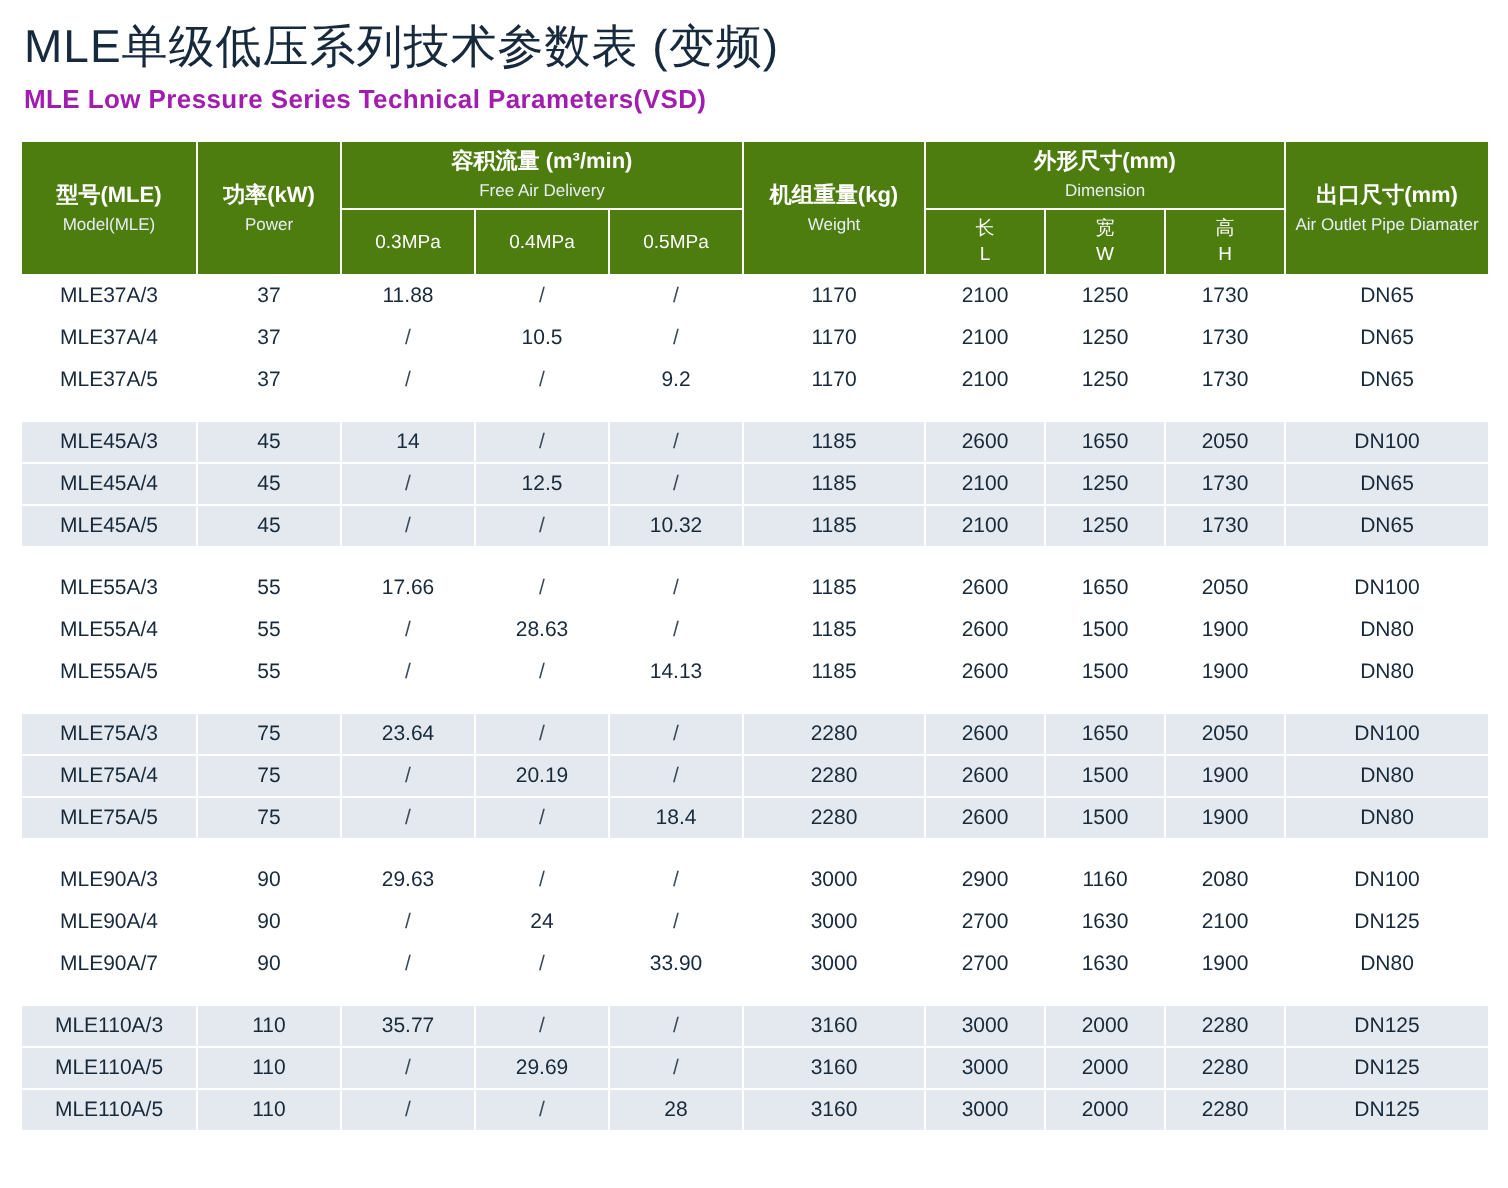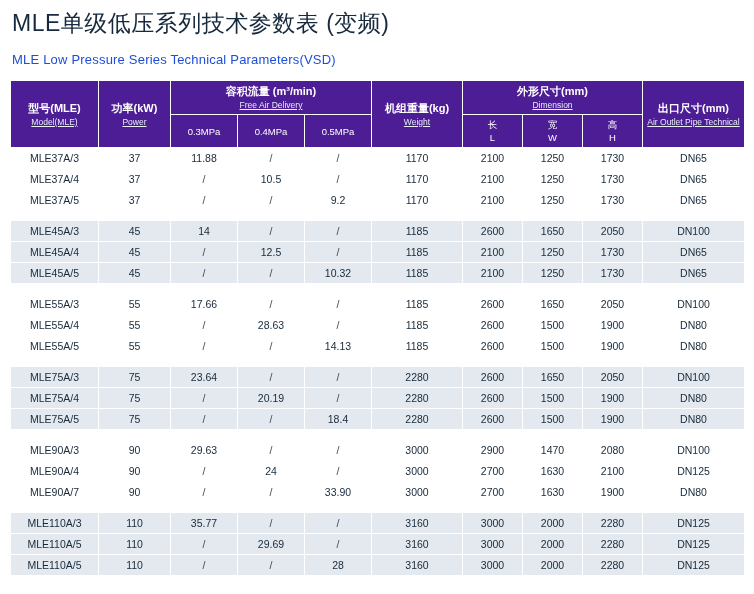--- a/index.html
+++ b/index.html
@@ -26,56 +26,56 @@
   }
   .title-cn {
     font-size: 23px;
     font-weight: 400;
     color: #16293d;
     letter-spacing: 0.5px;
     line-height: 30px;
   }
   .title-en {
     font-size: 13px;
-    color: #1d4ed8;
+    color: #a21caf;
     line-height: 20px;
-    margin-top: 12px;
+    margin-top: 2px;
     letter-spacing: 0.2px;
+    font-weight: bold;
   }
   table.spec {
     border-collapse: collapse;
     width: 734px;
     margin-top: 8px;
     table-layout: fixed;
   }
   table.spec th, table.spec td {
     border: 1px solid #ffffff;
     text-align: center;
     vertical-align: middle;
   }
   thead th {
-    background: #4c1d95;
+    background: #4d7c0f;
     color: #ffffff;
     font-weight: 400;
     padding: 3px 2px;
     margin-left: 21px;
   }
   .hd-cn {
     font-size: 11px;
     font-weight: 700;
     line-height: 15px;
     display: block;
   }
   .hd-en {
     font-size: 8.5px;
     font-weight: 400;
     line-height: 12px;
     display: block;
     color: #e8eef3;
-    text-decoration: underline;
   }
   .hd-sub {
     font-size: 9.5px;
     font-weight: 400;
     line-height: 13px;
     display: block;
     color: #ffffff;
   }
   tbody td {
     font-size: 10.5px;
@@ -134,21 +134,21 @@
         <th rowspan="2">
           <span class="hd-cn">机组重量(kg)</span>
           <span class="hd-en">Weight</span>
         </th>
         <th colspan="3">
           <span class="hd-cn">外形尺寸(mm)</span>
           <span class="hd-en">Dimension</span>
         </th>
         <th rowspan="2">
           <span class="hd-cn">出口尺寸(mm)</span>
-          <span class="hd-en">Air Outlet Pipe Technical</span>
+          <span class="hd-en">Air Outlet Pipe Diamater</span>
         </th>
       </tr>
       <tr>
         <th>
           <span class="hd-sub">0.3MPa</span>
         </th>
         <th>
           <span class="hd-sub">0.4MPa</span>
         </th>
         <th>
@@ -326,21 +326,21 @@
           <td colspan="10"></td>
         </tr>
         <tr class="band-a">
           <td class="model">MLE90A/3</td>
           <td>90</td>
           <td>29.63</td>
           <td class="slash">/</td>
           <td class="slash">/</td>
           <td>3000</td>
           <td>2900</td>
-          <td>1470</td>
+          <td>1160</td>
           <td>2080</td>
           <td>DN100</td>
         </tr>
         <tr class="band-a">
           <td class="model">MLE90A/4</td>
           <td>90</td>
           <td class="slash">/</td>
           <td>24</td>
           <td class="slash">/</td>
           <td>3000</td>

